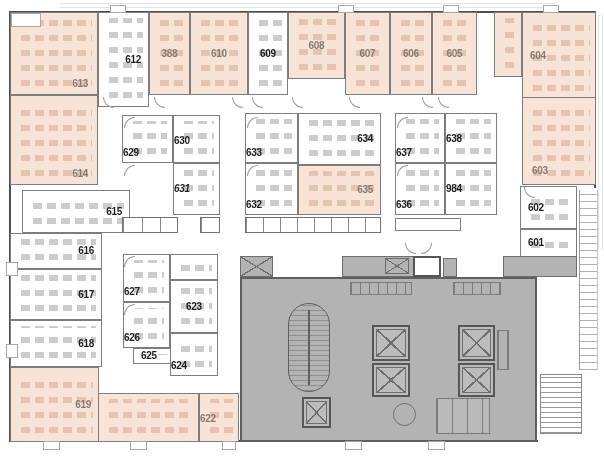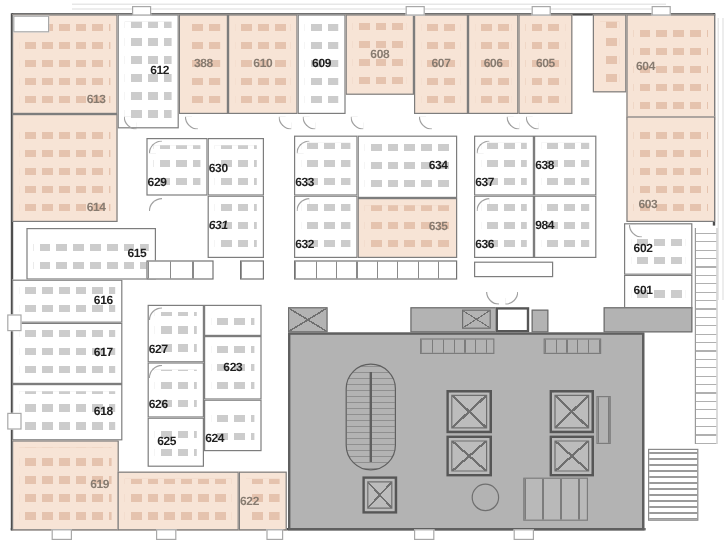--- a/index.html
+++ b/index.html
@@ -161,21 +161,21 @@
     <div class="abs room desks wh" style="left: 123px; top: 254px; width: 47px; height: 48px;">
       <span class="lbl lp-b">627</span>
     </div>
     <div class="abs room desks wh" style="left: 170px; top: 254px; width: 48px; height: 26px;"></div>
     <div class="abs room desks wh" style="left: 170px; top: 280px; width: 48px; height: 53px;">
       <span class="lbl lp-c">623</span>
     </div>
     <div class="abs room desks wh" style="left: 123px; top: 302px; width: 47px; height: 46px;">
       <span class="lbl lp-b">626</span>
     </div>
-    <div class="abs room desks wh" style="left: 123px; top: 348px; width: 47px; height: 41px; text-decoration: underline;">
+    <div class="abs room desks wh" style="left: 133px; top: 348px; width: 47px; height: 16px; text-decoration: underline;">
       <span class="lbl lp-l">625</span>
     </div>
     <div class="abs room desks wh" style="left: 170px; top: 333px; width: 48px; height: 43px;">
       <span class="lbl lp-b">624</span>
     </div>
     <div class="abs room desks wh" style="left: 395px; top: 218px; width: 66px; height: 13px;"></div>
     <div class="abs stalls" style="left: 122px; top: 217px; width: 56px; height: 16px; --sw: 18.666666666666668px;"></div>
     <div class="abs stalls" style="left: 200px; top: 217px; width: 20px; height: 16px; --sw: 20px;"></div>
     <div class="abs stalls" style="left: 245px; top: 217px; width: 136px; height: 16px; --sw: 17px;"></div>
     <div class="abs gray" style="left: 503px; top: 256px; width: 74px; height: 21px;"></div>

